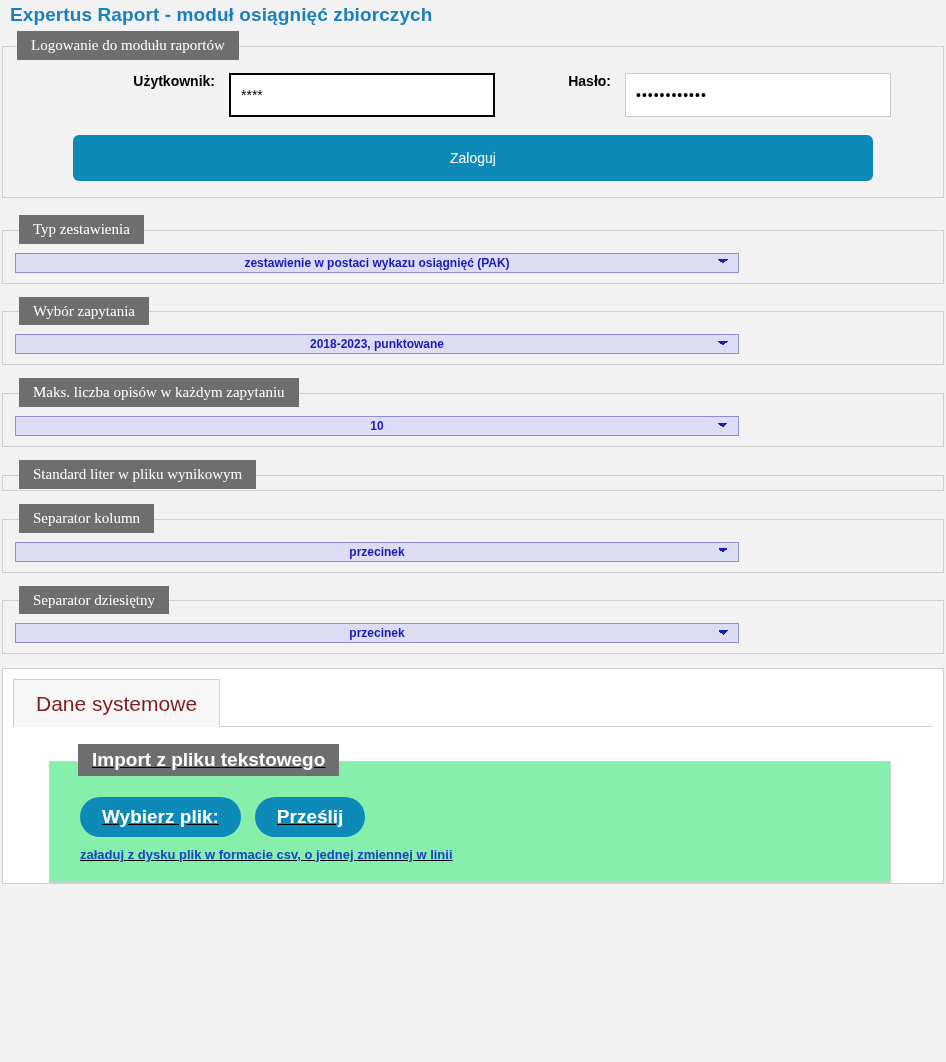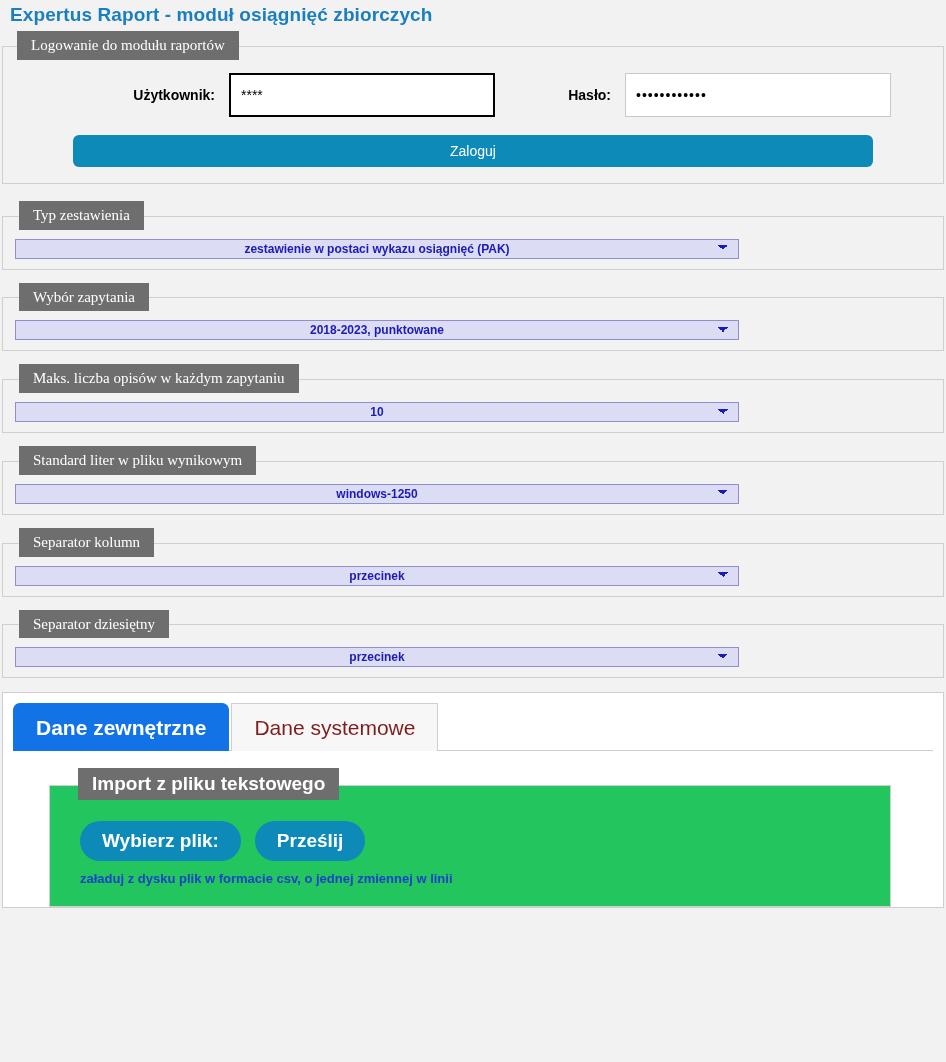--- a/index.html
+++ b/index.html
@@ -47,21 +47,21 @@
   .block-body {
     padding: 10px 14px 14px 14px;
   }
 
   
   .login-block .block-body {
     padding: 12px 16px 16px 16px;
   }
   .login-row {
     display: flex;
-    align-items: center;
+    align-items: flex-start;
     gap: 0;
   }
   .login-label {
     font-family: "Liberation Sans", sans-serif;
     font-weight: bold;
     font-size: 14px;
     color: #000;
   }
   .label-user { width: 210px; text-align: right; padding-right: 14px; box-sizing: border-box; }
   .label-pass { width: 130px; text-align: right; padding-right: 14px; box-sizing: border-box; }
@@ -83,21 +83,21 @@
   input.pass-input {
     width: 266px;
     border: 1px solid #c9c9c9;
     letter-spacing: 1px;
   }
 
   .login-btn {
     display: block;
     width: 800px;
     margin: 18px auto 0 auto;
-    height: 32px;
+    height: 46px;
     background: #0d8ab8;
     color: #ffffff;
     border: none;
     border-radius: 6px;
     font-family: "Liberation Sans", sans-serif;
     font-size: 14px;
     cursor: pointer;
   }
 
   
@@ -157,22 +157,23 @@
     font-weight: bold;
   }
   .tabs-content {
     border-top: 1px solid #cfcfcf;
     margin-top: -1px;
     padding: 18px 20px 0 34px;
   }
 
   .import-block {
     border: 1px solid #cfcfcf;
-    background: #22c55e;
+    background: #86efac;
     margin-right: 22px;
+    text-decoration: underline;
   }
   .import-legend {
     display: inline-block;
     background: #6e6e6e;
     color: #ffffff;
     font-family: "Liberation Sans", sans-serif;
     font-weight: bold;
     font-size: 19px;
     padding: 5px 14px;
     margin: -1px 0 0 16px;
@@ -242,25 +243,20 @@
   <legend class="block-legend">Maks. liczba opisów w każdym zapytaniu</legend>
   <div class="block-body">
     <select class="styled-select">
       <option>10</option>
     </select>
   </div>
 </fieldset>
 
 <fieldset class="block sel-block">
   <legend class="block-legend">Standard liter w pliku wynikowym</legend>
-  <div class="block-body">
-    <select class="styled-select">
-      <option>windows-1250</option>
-    </select>
-  </div>
 </fieldset>
 
 <fieldset class="block sel-block">
   <legend class="block-legend">Separator kolumn</legend>
   <div class="block-body">
     <select class="styled-select">
       <option>przecinek</option>
     </select>
   </div>
 </fieldset>
@@ -269,21 +265,20 @@
   <legend class="block-legend">Separator dziesiętny</legend>
   <div class="block-body">
     <select class="styled-select">
       <option>przecinek</option>
     </select>
   </div>
 </fieldset>
 
 <div class="tabs-panel">
   <div class="tabs-row">
-    <div class="tab active">Dane zewnętrzne</div>
     <div class="tab">Dane systemowe</div>
   </div>
   <div class="tabs-content">
     <fieldset class="import-block">
       <legend class="import-legend">Import z pliku tekstowego</legend>
       <div class="import-body">
         <div class="pill-row">
           <button class="pill">Wybierz plik:</button>
           <button class="pill">Prześlij</button>
         </div>

